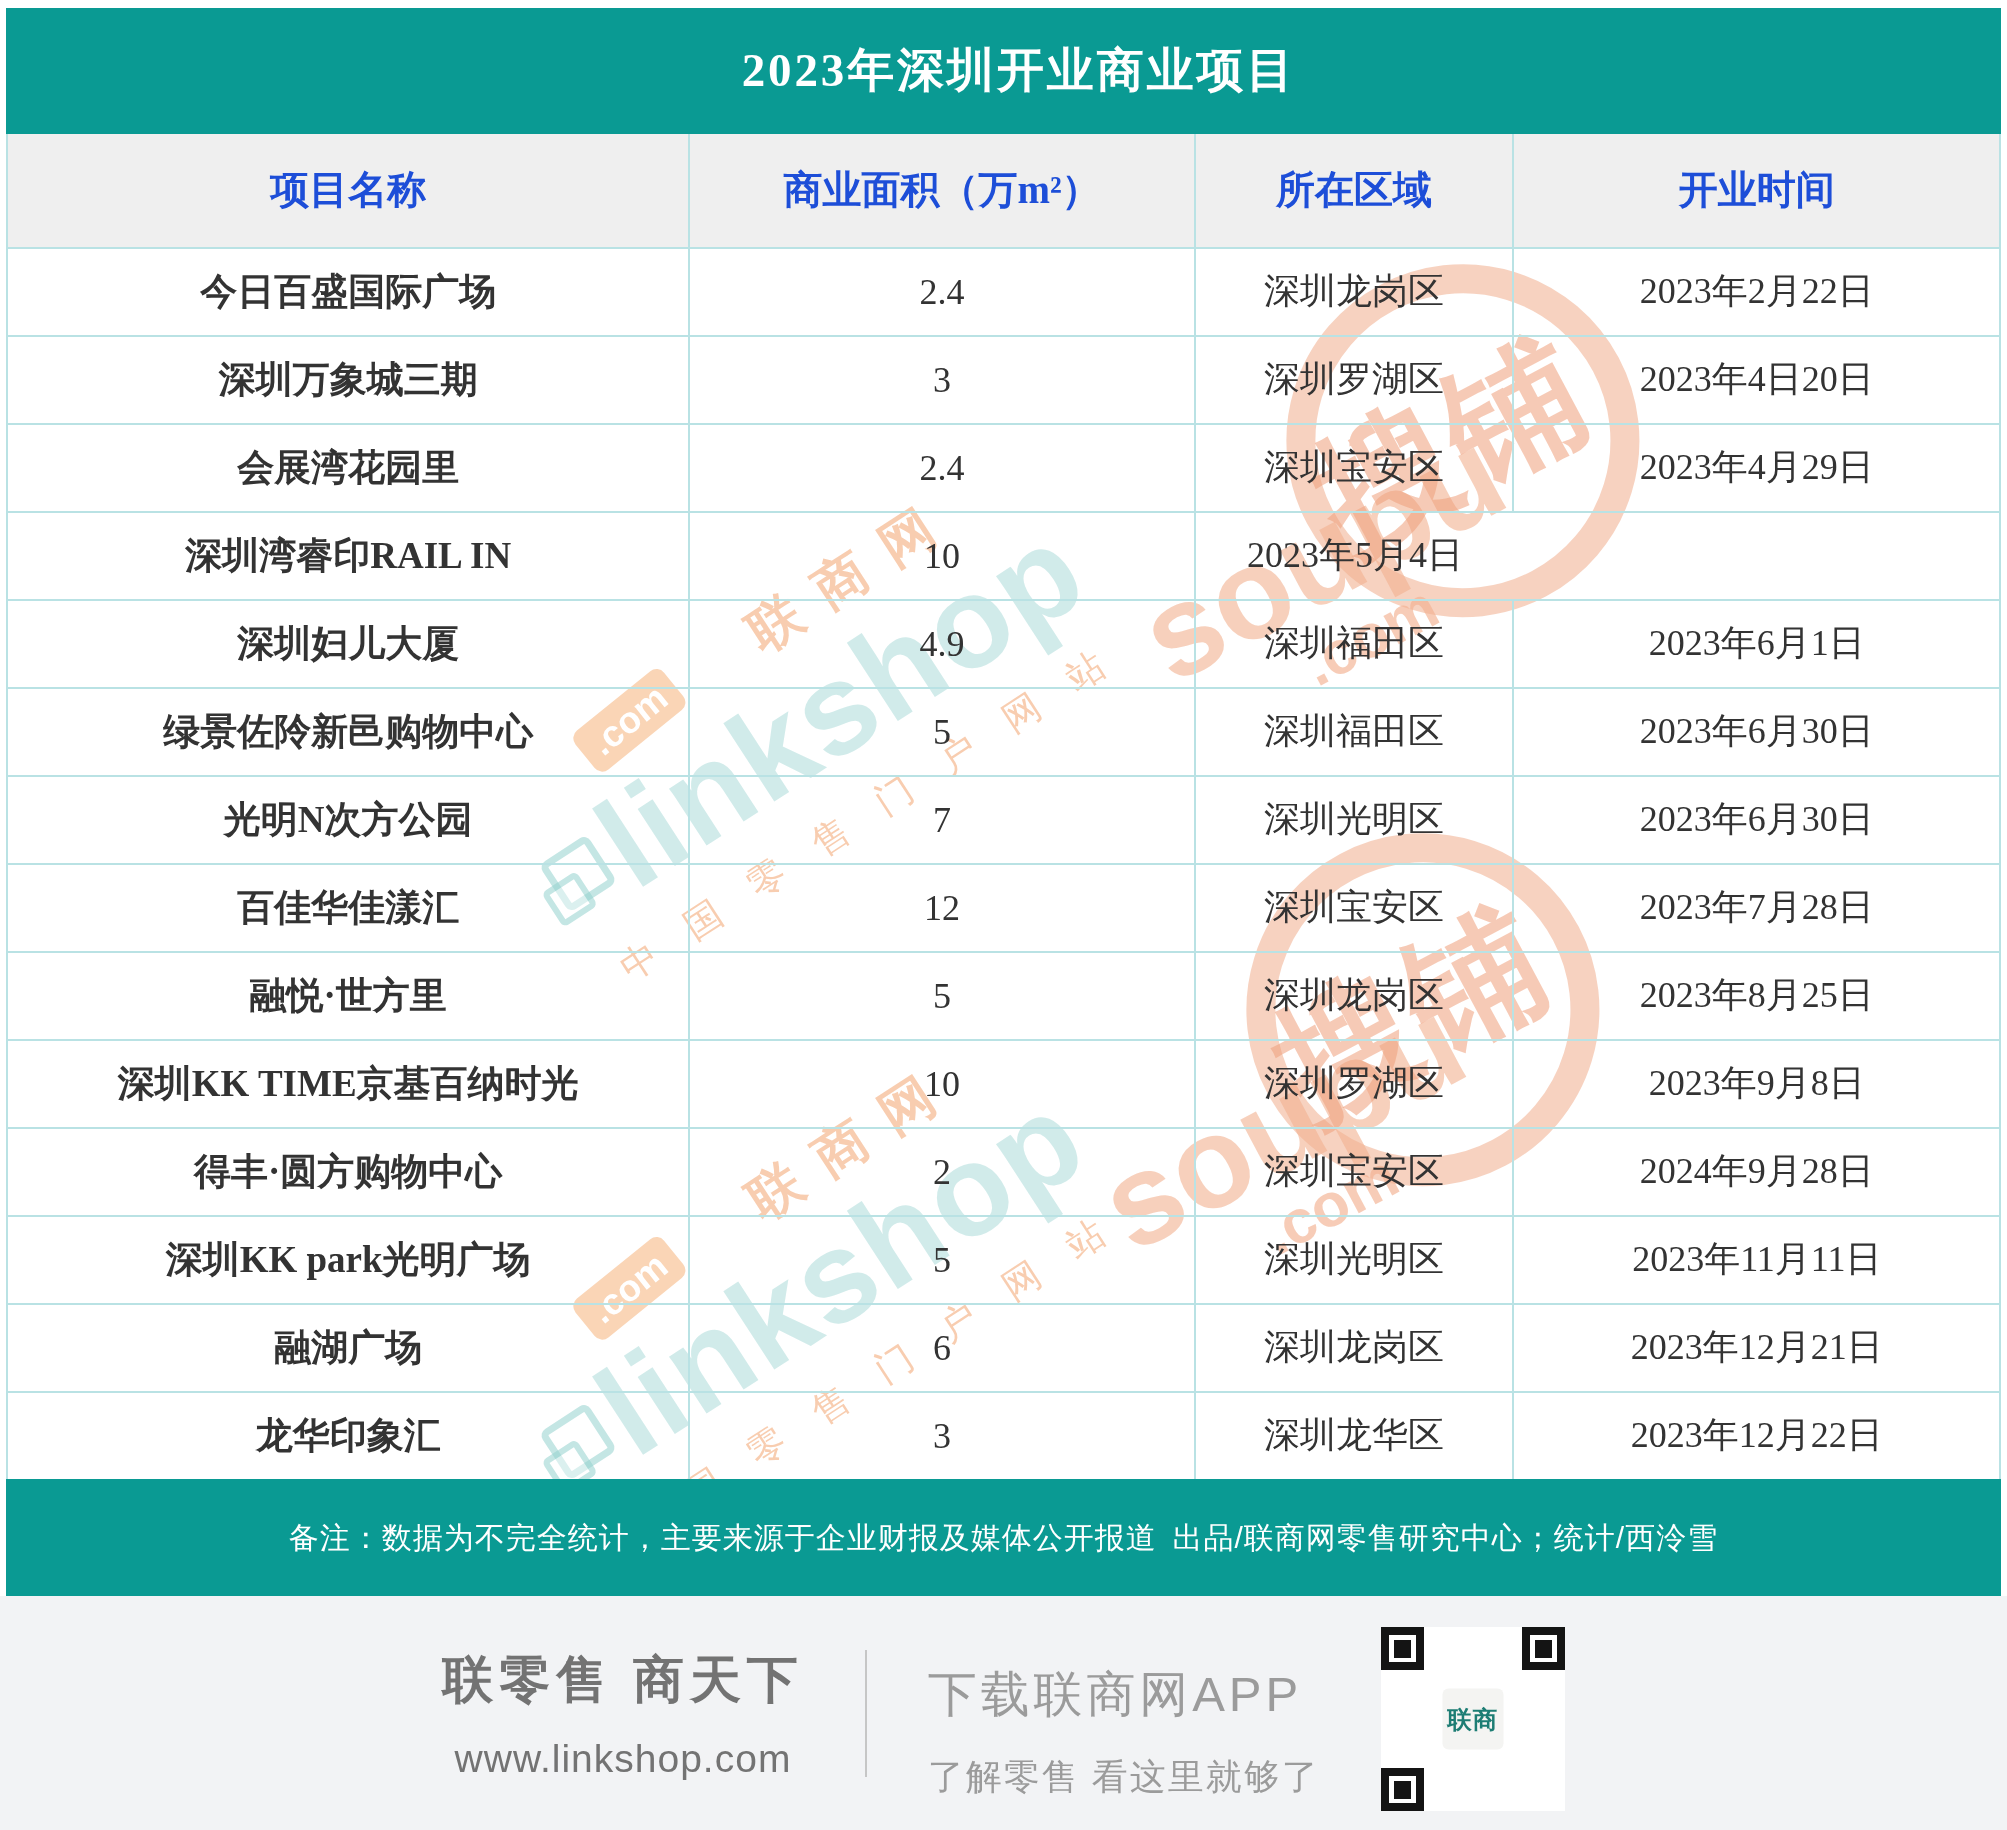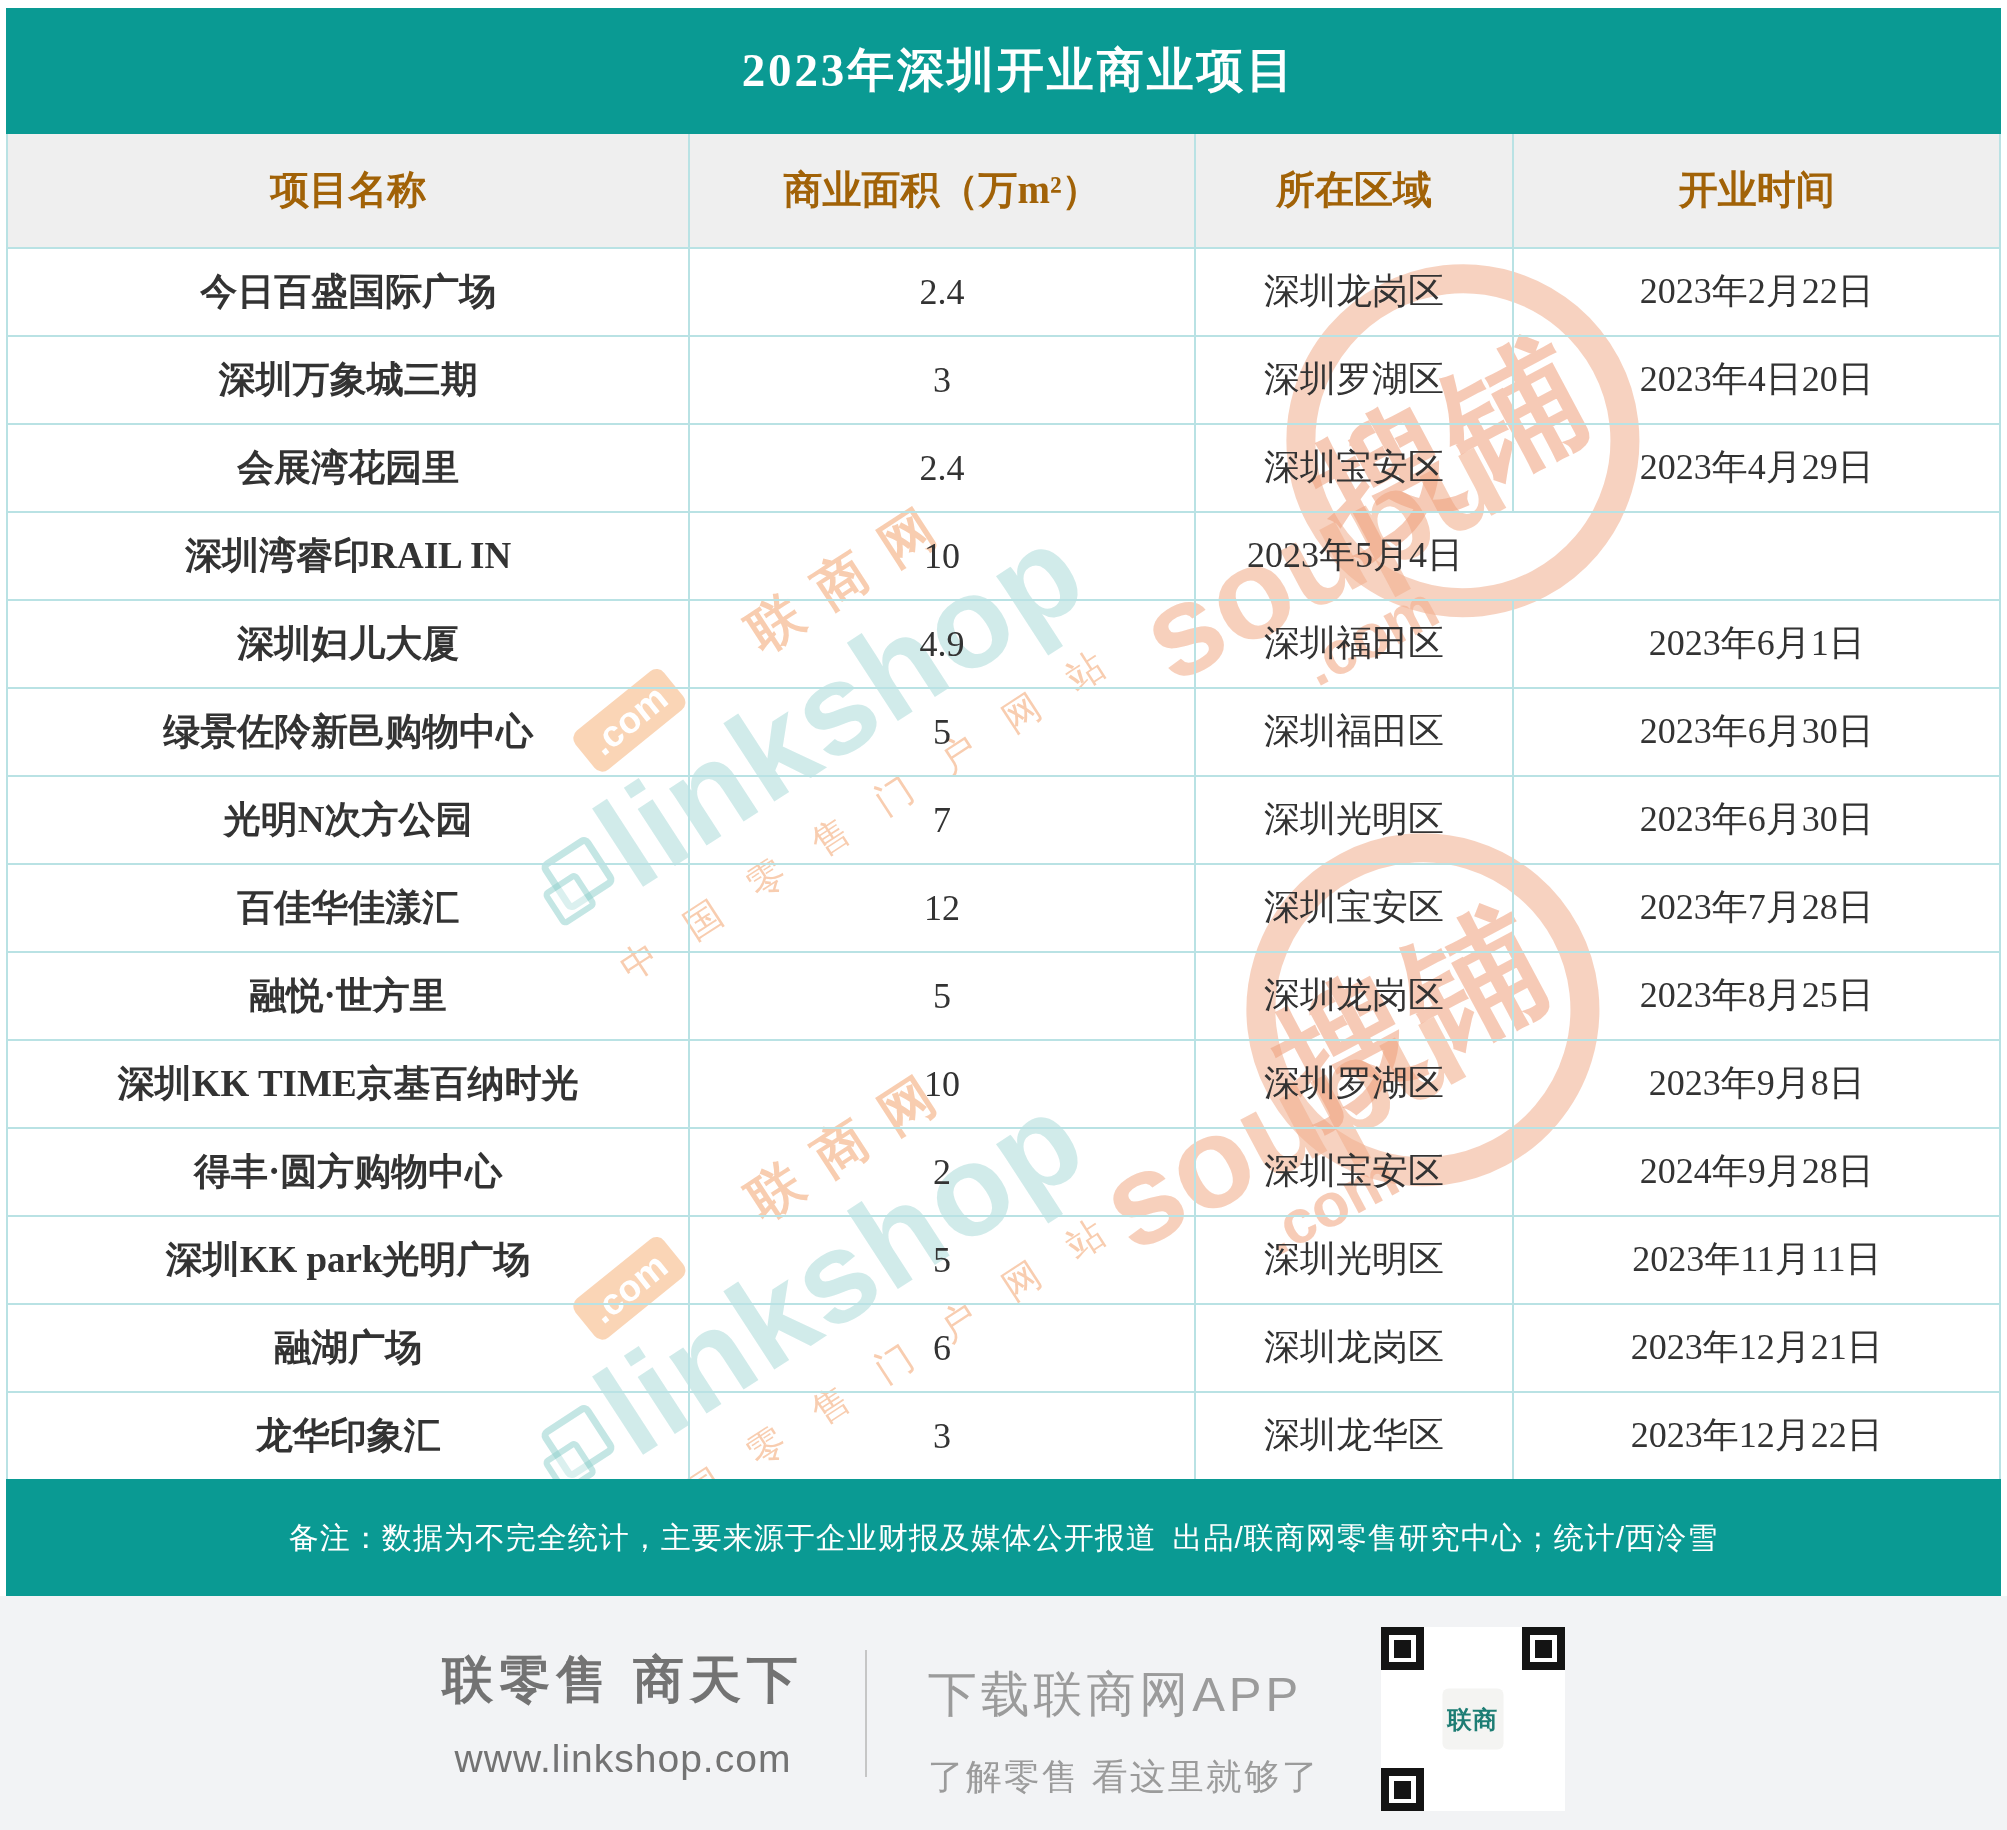--- a/index.html
+++ b/index.html
@@ -28,21 +28,21 @@
   .grid-table{border-left:2.9px solid #b9e2e4;border-right:2.9px solid #b9e2e4;}
   .thead,.trow{
     display:grid;
     grid-template-columns:700fr 518fr 327fr 497fr;
   }
   .thead{
     height:113px;background:#efefef;border-bottom:2.9px solid #b9e2e4;
   }
   .th{
     display:flex;align-items:center;justify-content:center;
-    color:#a16207;font-size:39px;font-weight:bold;
+    color:#1d4ed8;font-size:39px;font-weight:bold;
     border-right:2.9px solid #b9e2e4;box-sizing:border-box;
   }
   .th:last-child{border-right:none;}
   .tbody{height:1230px;display:flex;flex-direction:column;}
   .trow{flex:1;border-bottom:2.9px solid #b9e2e4;background:transparent;}
   .trow:last-child{border-bottom:none;}
   .td{
     display:flex;align-items:center;justify-content:center;
     color:#333333;font-size:36px;
     border-right:2.9px solid #b9e2e4;box-sizing:border-box;

